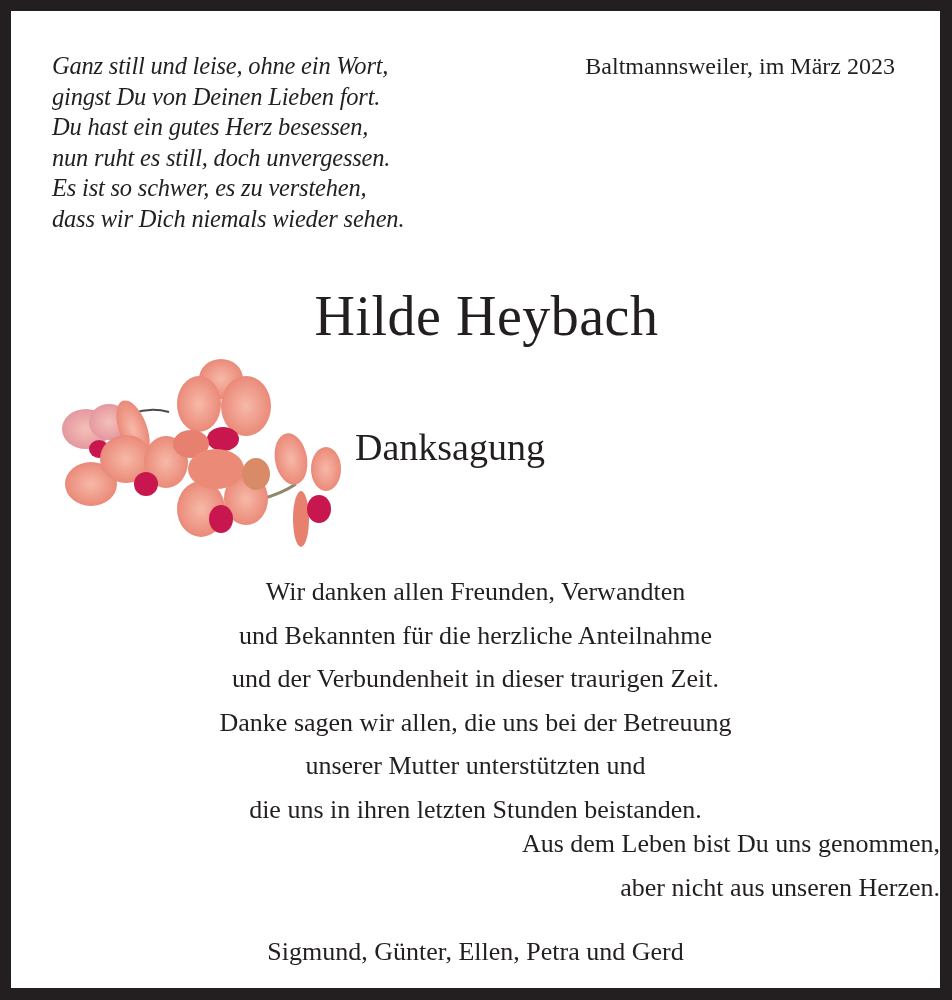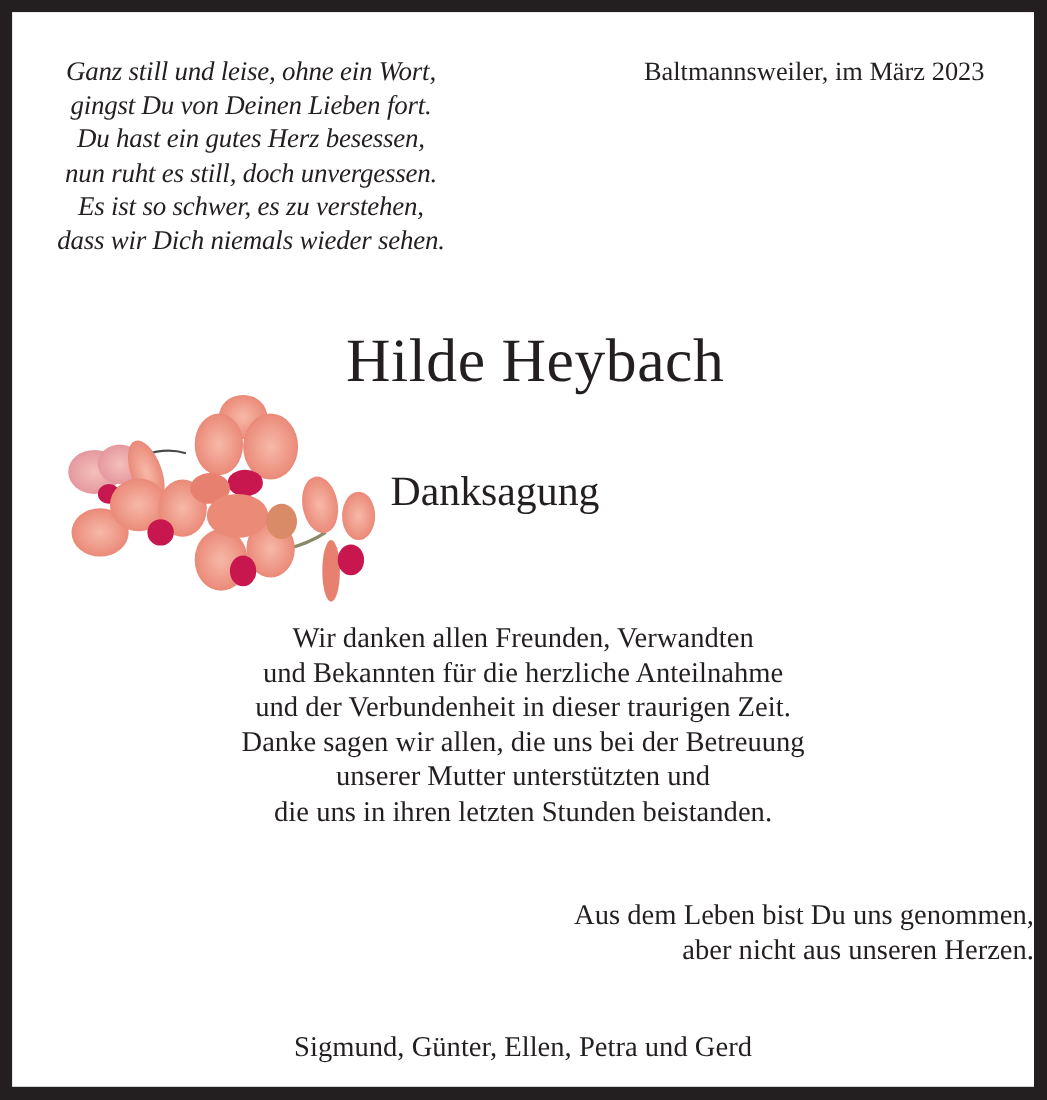--- a/index.html
+++ b/index.html
@@ -18,37 +18,36 @@
       background: #ffffff;
     }
     .poem {
       position: absolute;
       left: 41px; top: 40px;
       font-style: italic;
       font-size: 24.5px;
       line-height: 30.5px;
       letter-spacing: -0.2px;
     }
-    .poem div { white-space: nowrap; text-align: center; }
+    .poem div { white-space: nowrap; }
     .place-date {
       position: absolute;
       right: 45px; top: 40px;
       font-size: 24px;
       line-height: 30px;
       white-space: nowrap;
     }
     .name {
       position: absolute;
       left: 0; right: 0; top: 272px;
       text-align: center;
       font-size: 56px;
       line-height: 66px;
       letter-spacing: 0.5px;
       padding-left: 22px;
-      margin-top: 12px;
     }
     .flower {
       position: absolute;
       left: 40px; top: 333px;
       width: 290px; height: 210px;
     }
     .subtitle {
       position: absolute;
       left: 344px; top: 413px;
       font-size: 38px;
@@ -70,21 +69,21 @@
       line-height: 31.5px;
     }
     .signatures {
       position: absolute;
       left: 0; right: 0; top: 903px;
       text-align: center;
       font-size: 26px;
       line-height: 31.5px;
       margin-top: 22px;
     }
-    .thanks div, .quote div { white-space: nowrap; }
+    .thanks div, .quote div { white-space: nowrap; margin-top: 12px; }
   </style>
 </head>
 <body>
 
 <div class="page">
 
   <div class="poem">
     <div>Ganz still und leise, ohne ein Wort,</div>
     <div>gingst Du von Deinen Lieben fort.</div>
     <div>Du hast ein gutes Herz besessen,</div>

